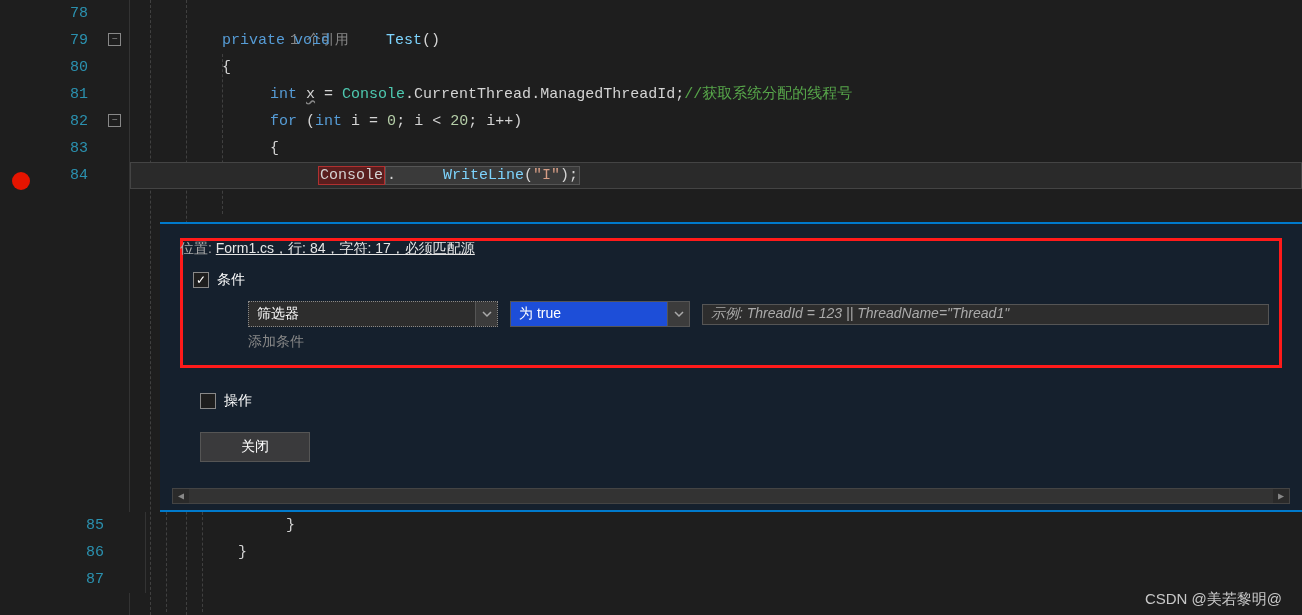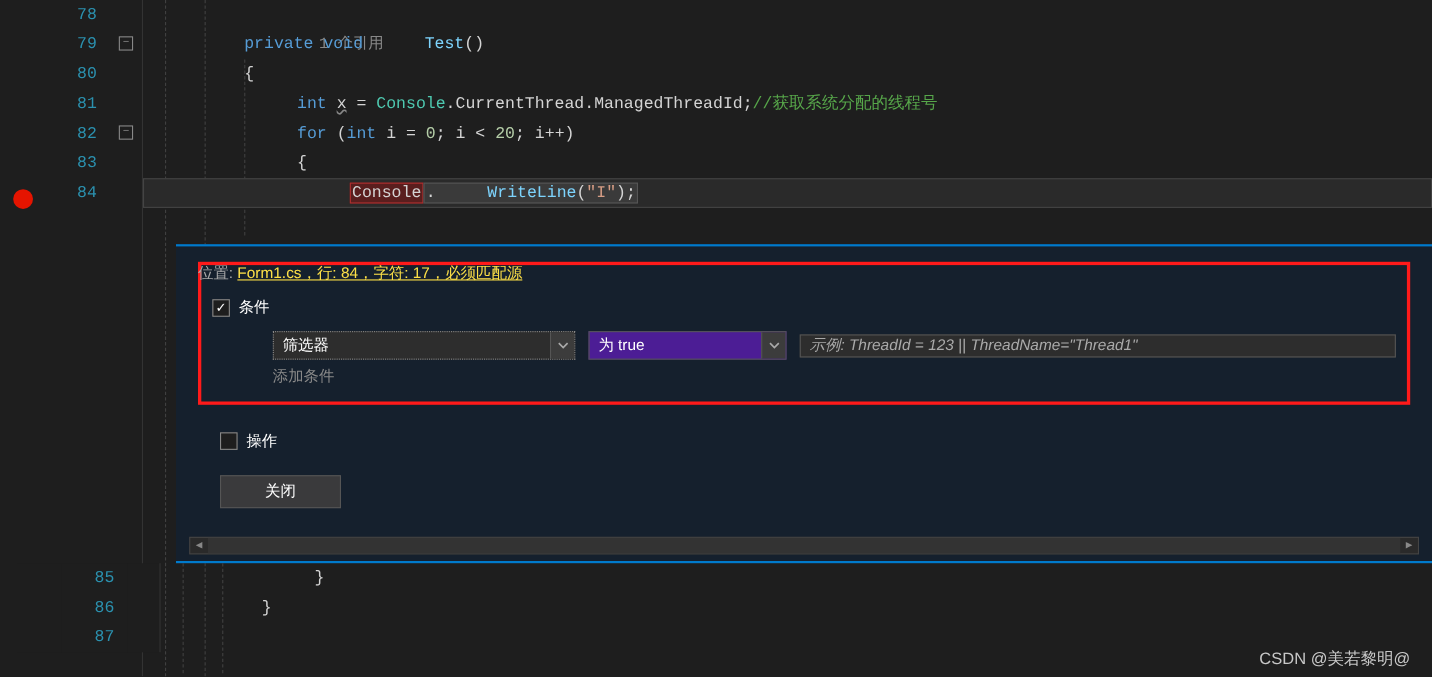--- a/index.html
+++ b/index.html
@@ -107,21 +107,21 @@
     }
     .bp-content {
       padding: 16px 20px 10px 20px;
     }
     .location-row {
       color: #aaa;
       font-size: 14px;
       margin-bottom: 10px;
       font-family: 'Microsoft YaHei', sans-serif;
     }
-    .location-link { color: #fde047; text-decoration: underline; }
+    .location-link { color: #e5e5e5; text-decoration: underline; }
     .highlight-box {
       border: 3px solid #ff1a1a;
       padding: 8px 10px 14px 10px;
       margin-top: -30px;
     }
     .checkbox-row {
       display: flex;
       align-items: center;
       gap: 8px;
       margin-bottom: 12px;
@@ -165,21 +165,21 @@
       height: 100%;
       background: #3c3c3c;
       border-left: 1px solid #555;
       display: flex;
       align-items: center;
       justify-content: center;
     }
     .combo2 {
       display: flex;
       align-items: center;
-      background: #4c1d95;
+      background: #1d4ed8;
       border: 1px solid #555;
       height: 26px;
       color: #fff;
       font-family: 'Microsoft YaHei', sans-serif;
       font-size: 14px;
     }
     .text-input {
       background: #2d2d2d;
       border: 1px solid #555;
       height: 21px;
@@ -308,21 +308,21 @@
       <span>位置:</span>
       <span class="location-link">Form1.cs，行: 84，字符: 17，必须匹配源</span>
     </div>
     <div class="highlight-box">
       <div style="height: 22px;"></div>
       <div class="checkbox-row">
         <div class="checkbox">✓</div>
         <span>条件</span>
       </div>
       <div class="condition-row">
-        <div class="combo" style="width: 275px;">
+        <div class="combo" style="width: 250px;">
           <div class="combo-text">筛选器</div>
           <div class="combo-arrow">
             <svg class="arrow-down-svg" viewBox="0 0 10 10">
                 <path d="M1 3 L5 7 L9 3" fill="none" stroke="#aaa" stroke-width="1.5"></path>
               </svg>
           </div>
         </div>
         <div class="combo2" style="width: 180px;">
           <div class="combo-text">为 true</div>
           <div class="combo-arrow">

